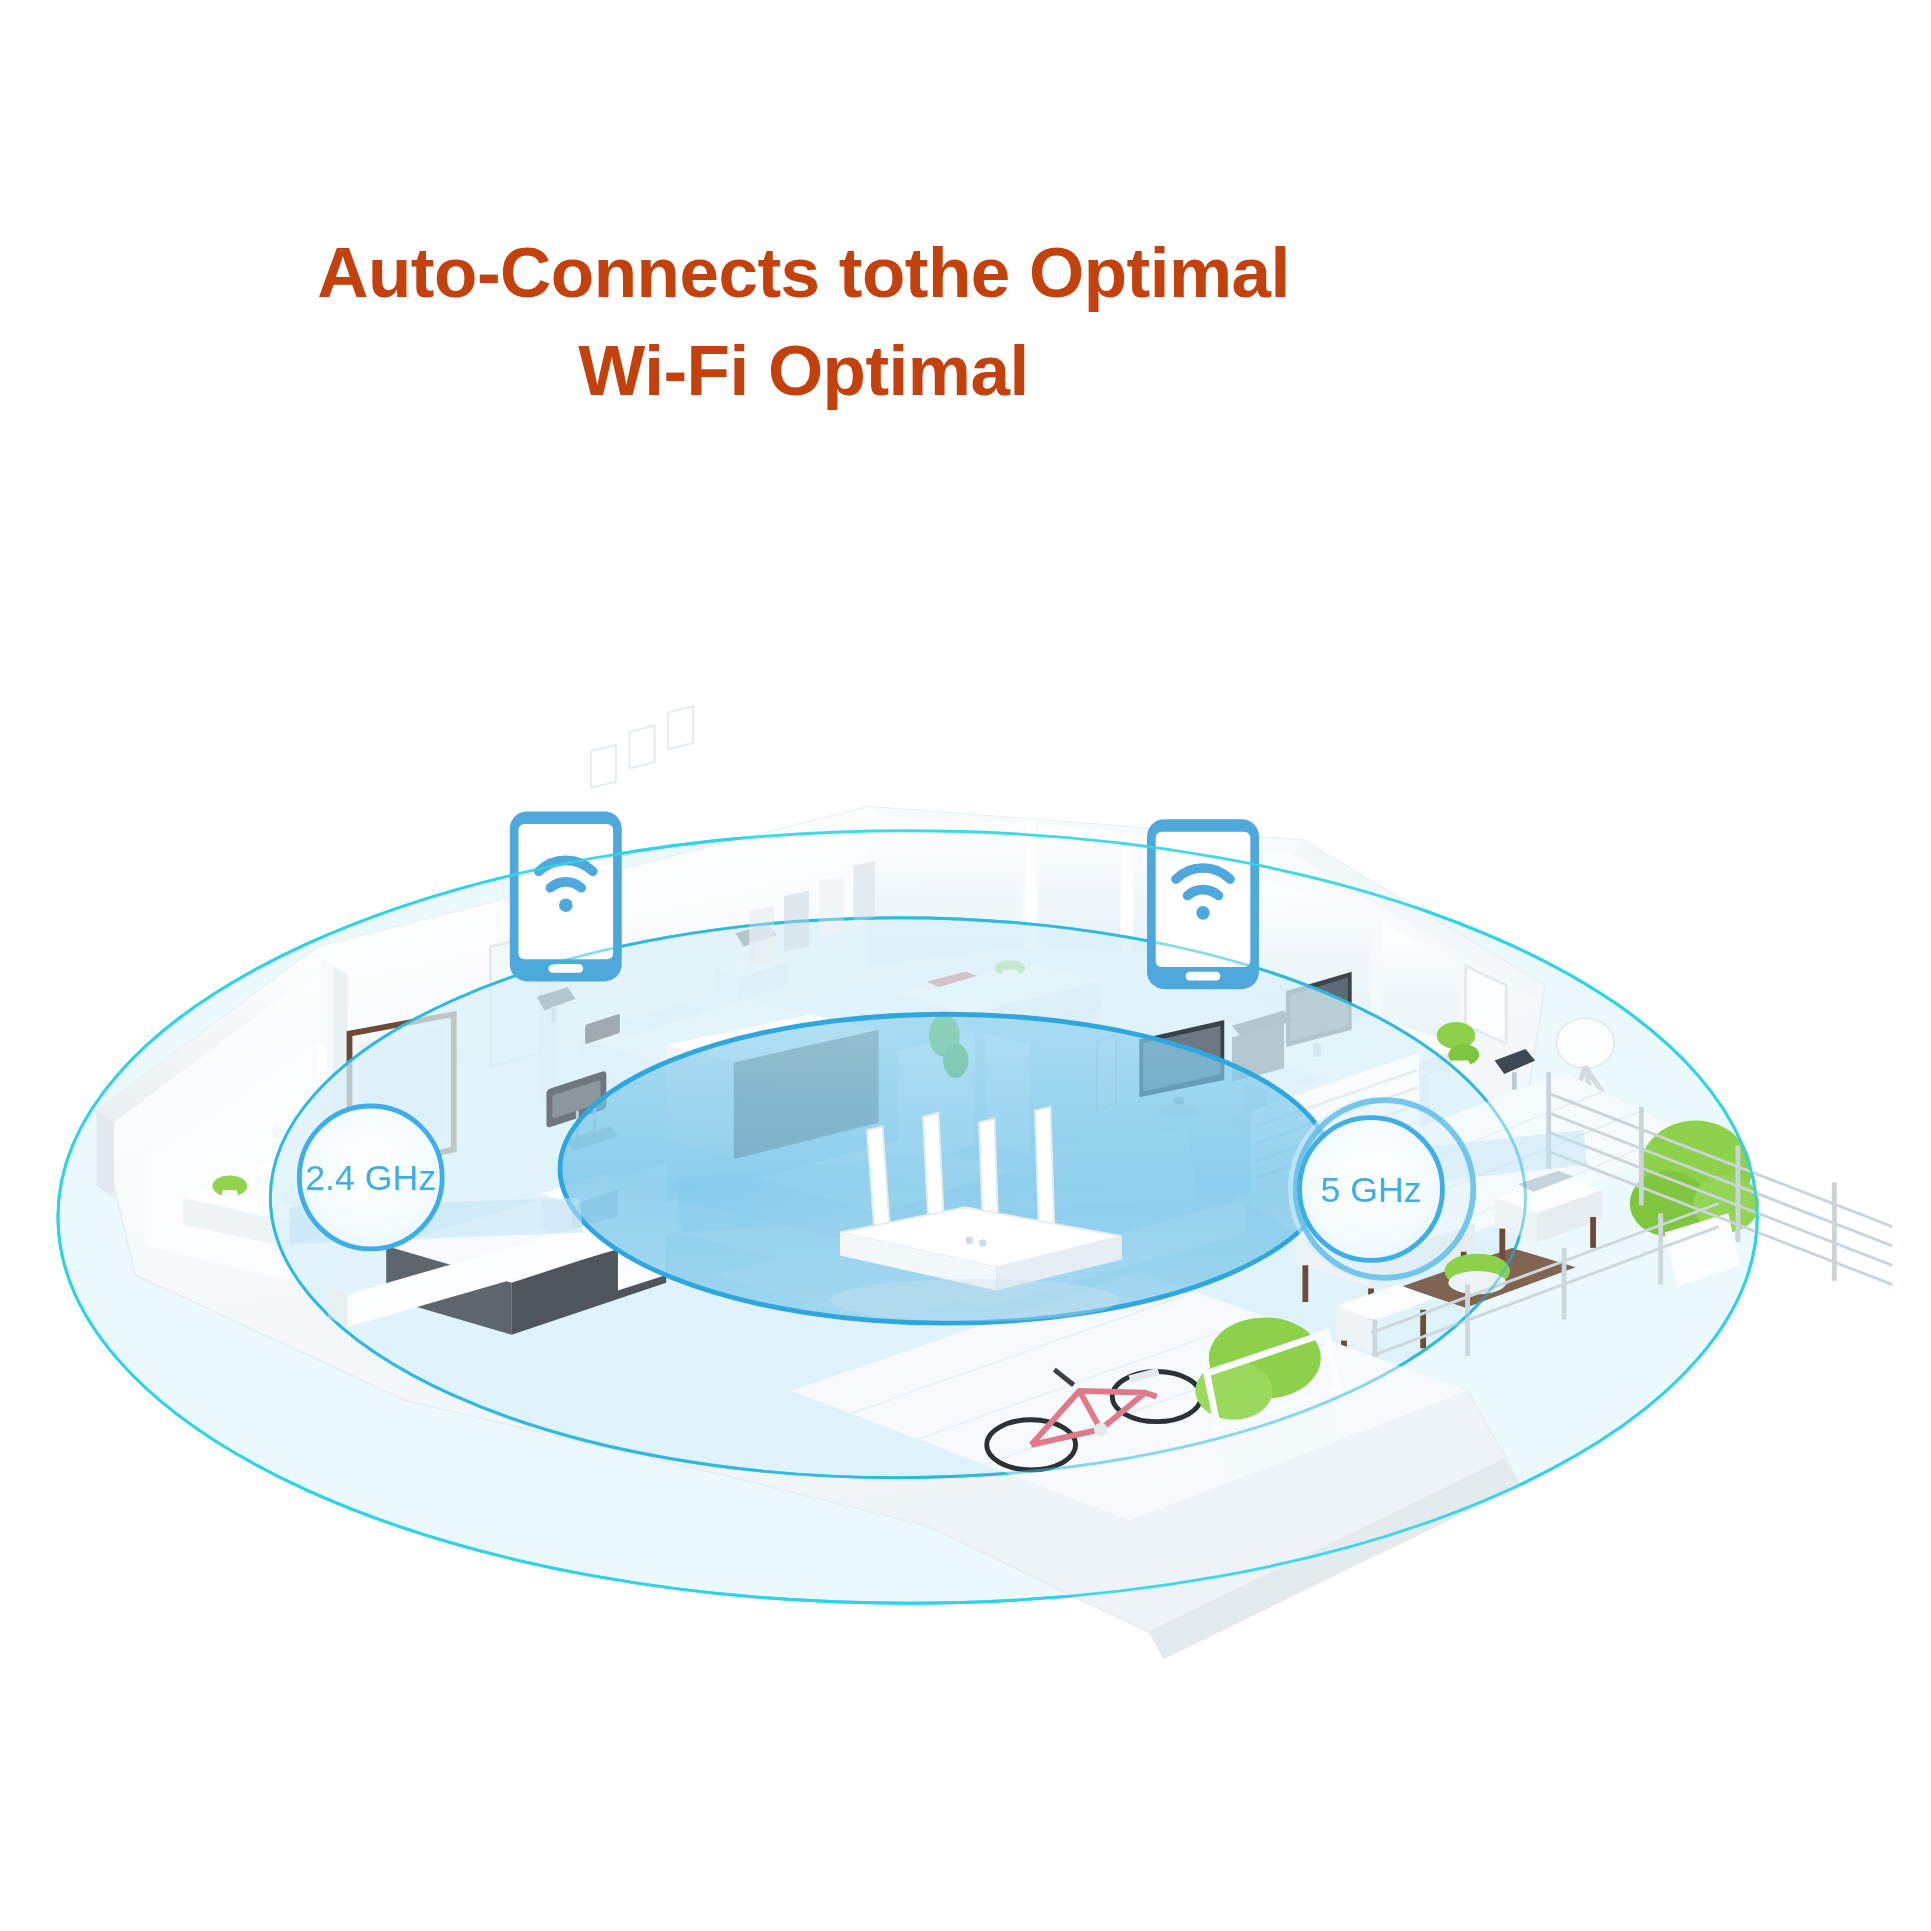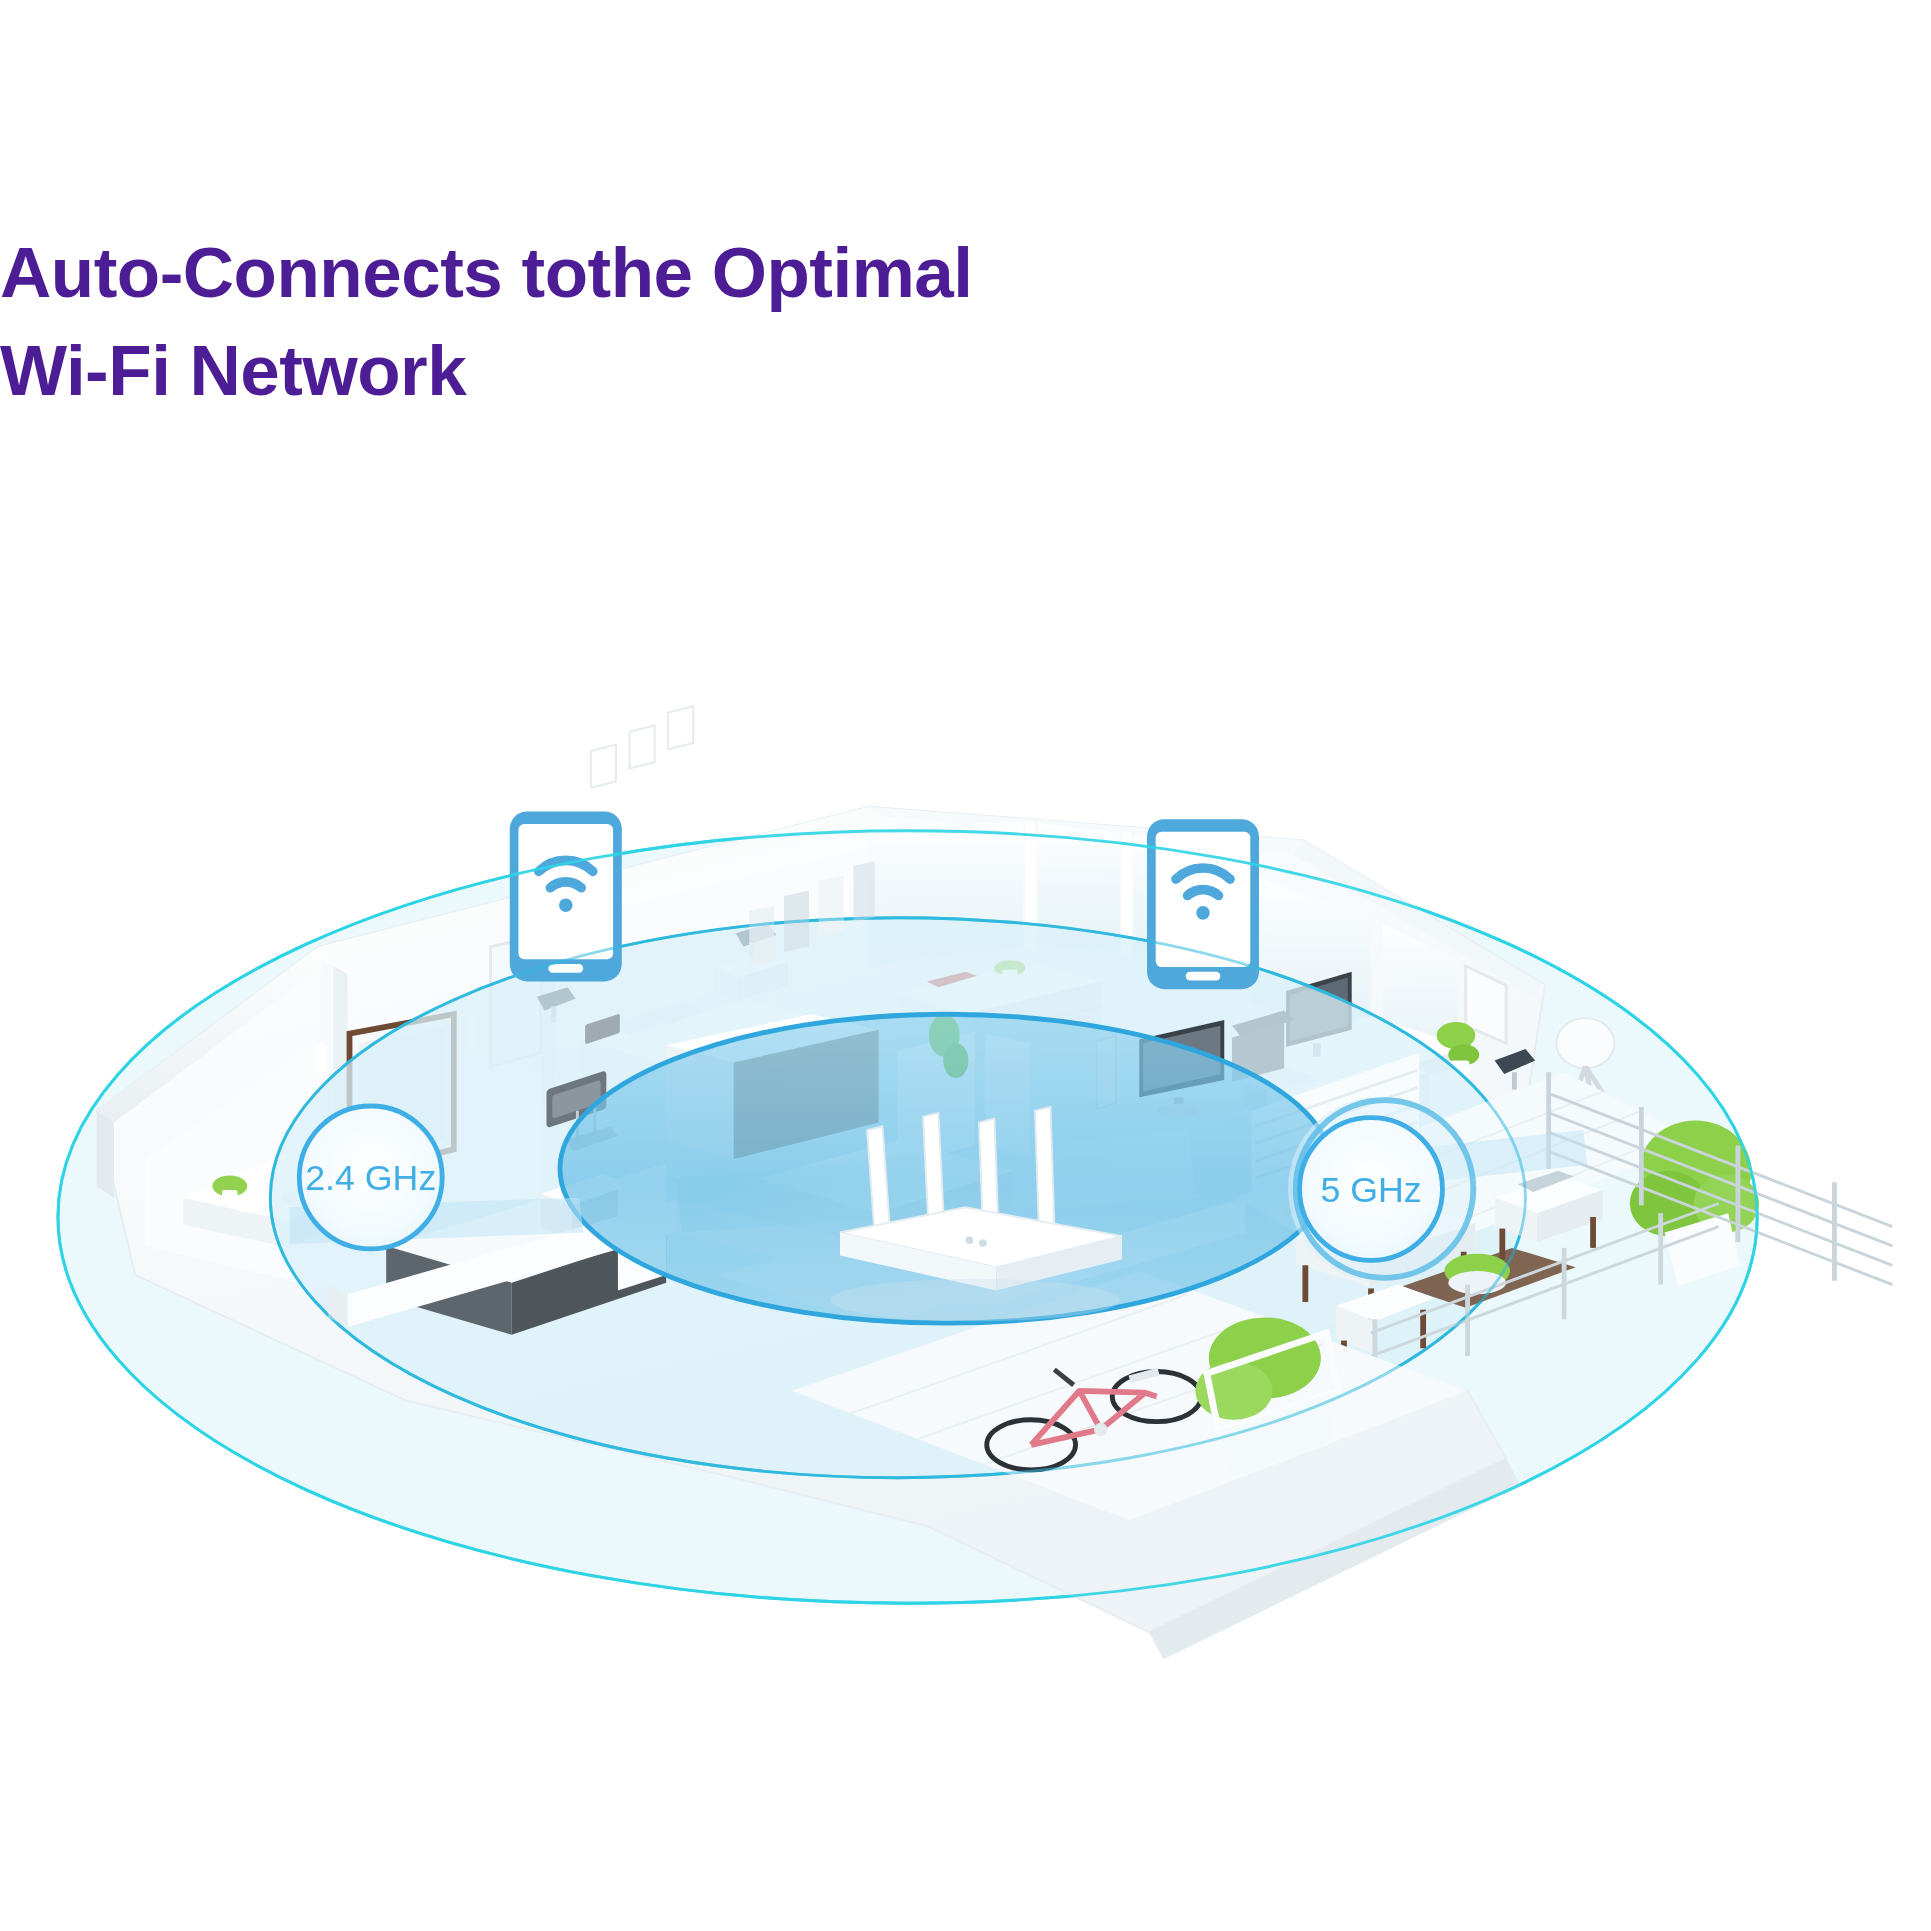--- a/index.html
+++ b/index.html
@@ -8,42 +8,42 @@
     background:#ffffff;
     font-family:"Liberation Sans","DejaVu Sans",sans-serif;
     overflow:hidden;
     position:relative;
   }
   #stage{position:absolute;left:0;top:0;width:1931px;height:1931px;}
 
   
   .title-block{
     position:absolute;left:0;top:224px;width:1607px;
-    text-align:left;
-    color:#4c1d95;
+    text-align:center;
+    color:#c2410c;
     font-weight:bold;
     font-size:71px;
     line-height:98px;
     letter-spacing:-0.5px;
     font-family:"Liberation Sans","DejaVu Sans",sans-serif;
   }
   .title-line{display:block;white-space:pre;}
 
   
   #scene{position:absolute;left:0;top:657px;width:1931px;height:1120px;text-align:right;}
   #scene svg{display:block;}
 </style>
 </head>
 <body>
 
 <div id="stage">
 
   <div class="title-block">
     <span class="title-line">Auto-Connects tothe Optimal</span>
-    <span class="title-line">Wi-Fi Network</span>
+    <span class="title-line">Wi-Fi Optimal</span>
   </div>
 
   <div id="scene">
     <svg width="1931" height="1120" viewBox="0 0 2000 1160" xmlns="http://www.w3.org/2000/svg">
       <defs>
         <linearGradient id="gFloor" x1="0" y1="0" x2="0.4" y2="1">
           <stop offset="0%" stop-color="#FFFFFF"></stop>
           <stop offset="100%" stop-color="#EDF3F6"></stop>
         </linearGradient>
         <linearGradient id="gWallTop" x1="0" y1="0" x2="0" y2="1">

